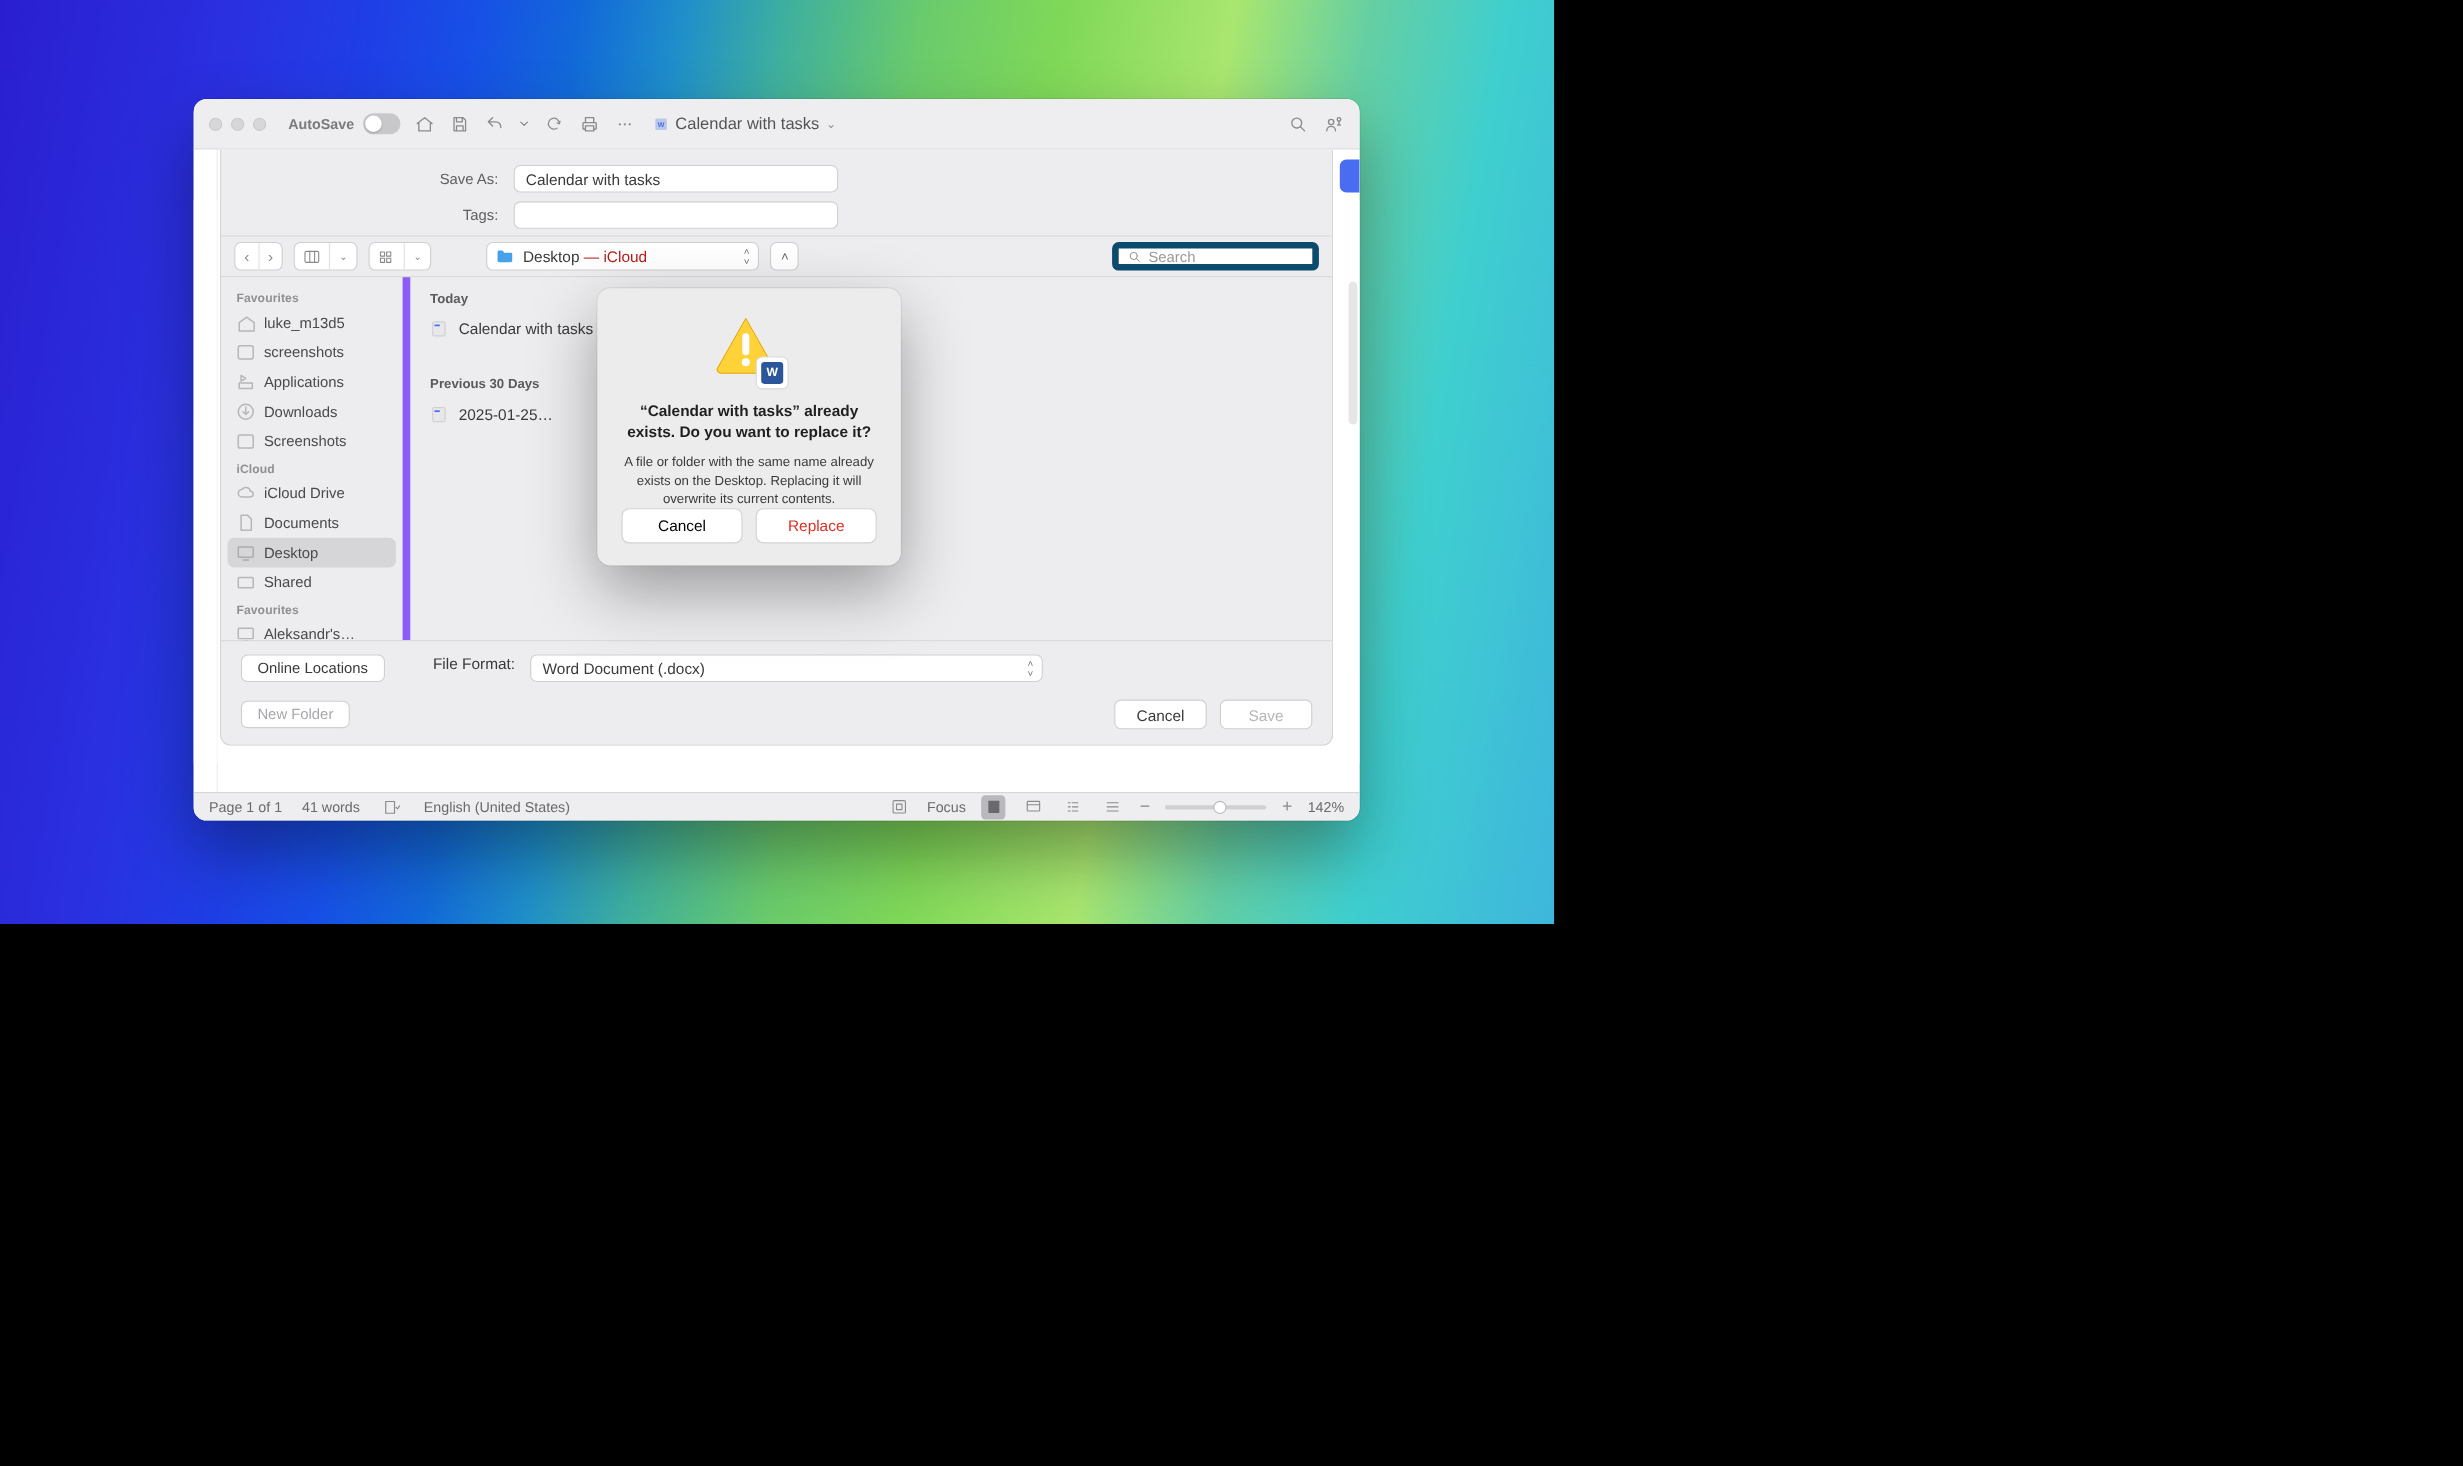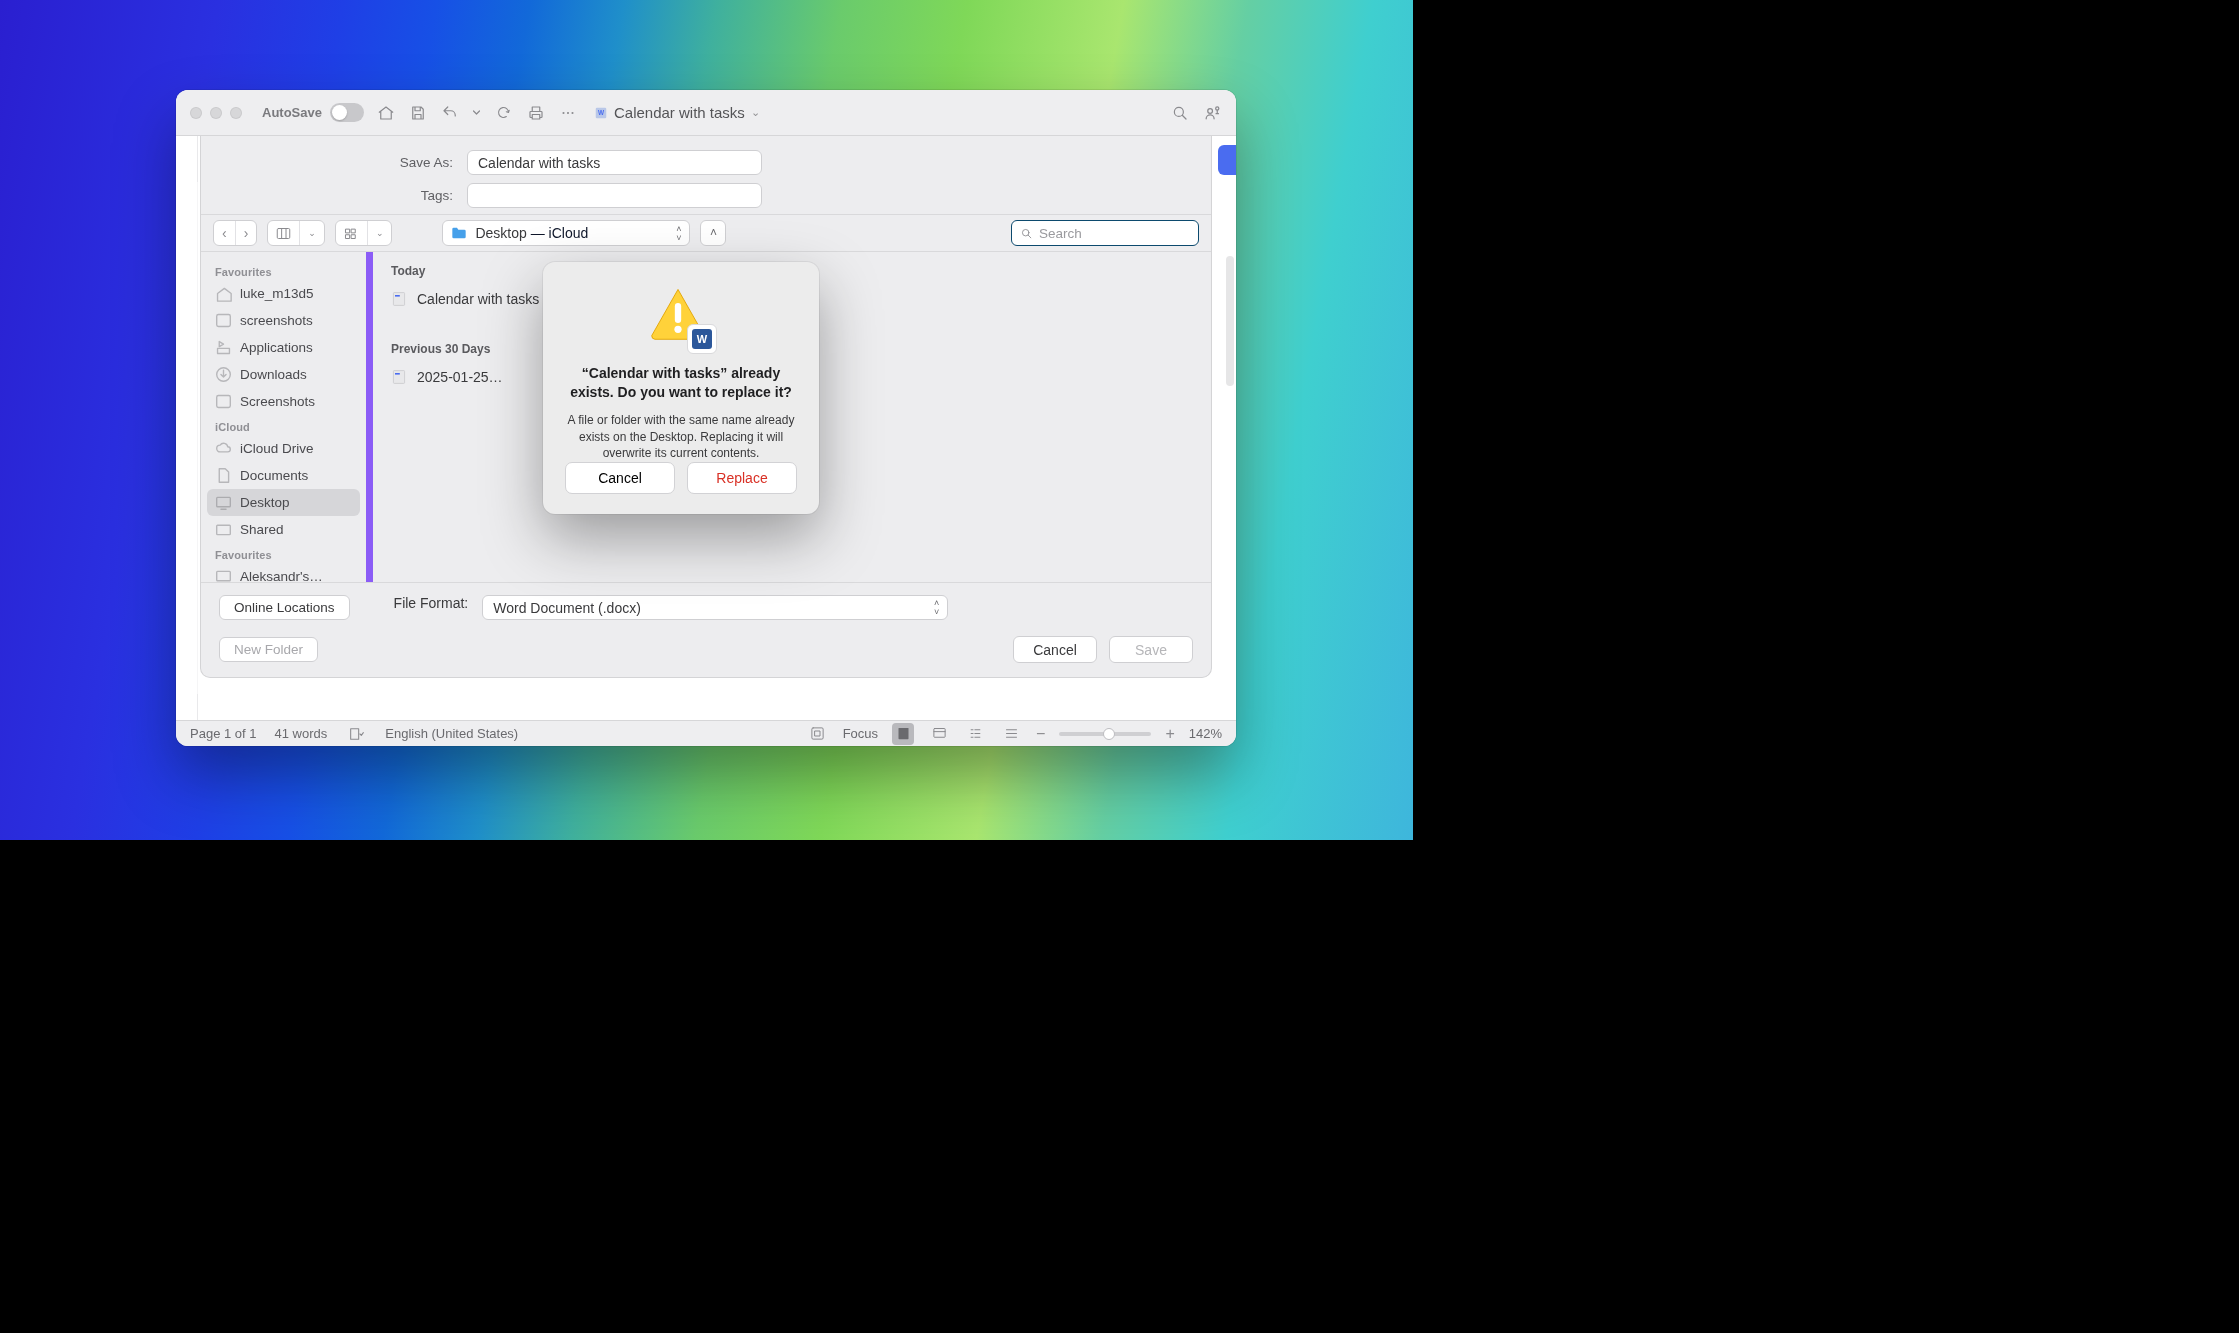--- a/index.html
+++ b/index.html
@@ -62,21 +62,21 @@
   .text-input.readonly{color:#3a3a3c}
 
   .sheet-nav{height:38px;border-top:1px solid #d9d9db;border-bottom:1px solid #d9d9db;
     display:flex;align-items:center;padding:0 12px;gap:10px;font-size:13.5px}
   .seg{display:flex;align-items:center;background:#fff;border:1px solid #cfcfd2;border-radius:6px;height:26px}
   .seg button{border:none;background:none;height:100%;padding:0 8px;color:#8a8a8e;font-size:14px;cursor:default}
   .seg button+button{border-left:1px solid #e2e2e5}
   .loc-box{display:flex;align-items:center;gap:8px;background:#fff;border:1px solid #cfcfd2;border-radius:6px;height:26px;padding:0 26px 0 8px;position:relative;min-width:248px;font-size:14px}
   .loc-box .chev{position:absolute;right:8px;top:4px;font-size:9px;line-height:9px;color:#6a6a6e}
   .sq-btn{width:26px;height:26px;background:#fff;border:1px solid #cfcfd2;border-radius:6px;display:flex;align-items:center;justify-content:center;color:#6a6a6e;font-size:12px}
-  .search{flex:0 0 188px;height:26px;background:#fff;border:1px solid #0c4a6e;border-radius:6px;display:flex;align-items:center;gap:6px;padding:0 8px;color:#9a9a9e;margin-left:auto}
+  .search{flex:0 0 188px;height:26px;background:#fff;border:6px solid #0c4a6e;border-radius:6px;display:flex;align-items:center;gap:6px;padding:0 8px;color:#9a9a9e;margin-left:auto}
 
   .sheet-mid{flex:1;display:flex;min-height:0}
   .sb{width:172px;border-right:7px solid #8b5cf6;padding:8px 6px;overflow:auto}
   .sb-h{font-size:11px;font-weight:600;color:#8f8f94;padding:6px 8px 2px;letter-spacing:.01em}
   .sb-item{display:flex;align-items:center;gap:8px;padding:5px 8px;border-radius:6px;font-size:13.5px;color:#4a4a4e}
   .sb-item.sel{background:#d6d6d9}
   .sb-ico{width:17px;height:17px;opacity:.55;flex:none}
   .flist{flex:1;overflow:auto}
   .fl-h{font-size:12px;font-weight:600;color:#5a5a5e;padding:12px 18px 6px}
   .fl-row{display:flex;align-items:center;gap:10px;padding:7px 18px;font-size:14px;color:#3a3a3c}
@@ -234,21 +234,21 @@
                 <rect class="i" x="12" y="3" width="6" height="6"></rect>
                 <rect class="i" x="12" y="12" width="6" height="6"></rect>
               </svg>
           </button>
           <button style="font-size:9px">⌄</button>
         </div>
         <div class="loc-box" style="margin-left:40px">
           <svg width="16" height="14" viewBox="0 0 24 20">
               <path fill="#46a0ea" d="M2 4a2 2 0 012-2h5l2 3h9a2 2 0 012 2v9a2 2 0 01-2 2H4a2 2 0 01-2-2z"></path>
             </svg>
-          <span><span>Desktop</span><span style="color:#0f172a"> — iCloud</span></span>
+          <span><span>Desktop</span><span style="color:#b91c1c"> — iCloud</span></span>
           <span class="chev">˄<br>˅</span>
         </div>
         <div class="sq-btn">˄</div>
         <div class="search">
           <svg width="13" height="13" viewBox="0 0 24 24">
               <circle class="i" cx="10.5" cy="10.5" r="6"></circle>
               <path class="i" d="M20 20l-5-5"></path>
             </svg>
           <span>Search</span>
         </div>

